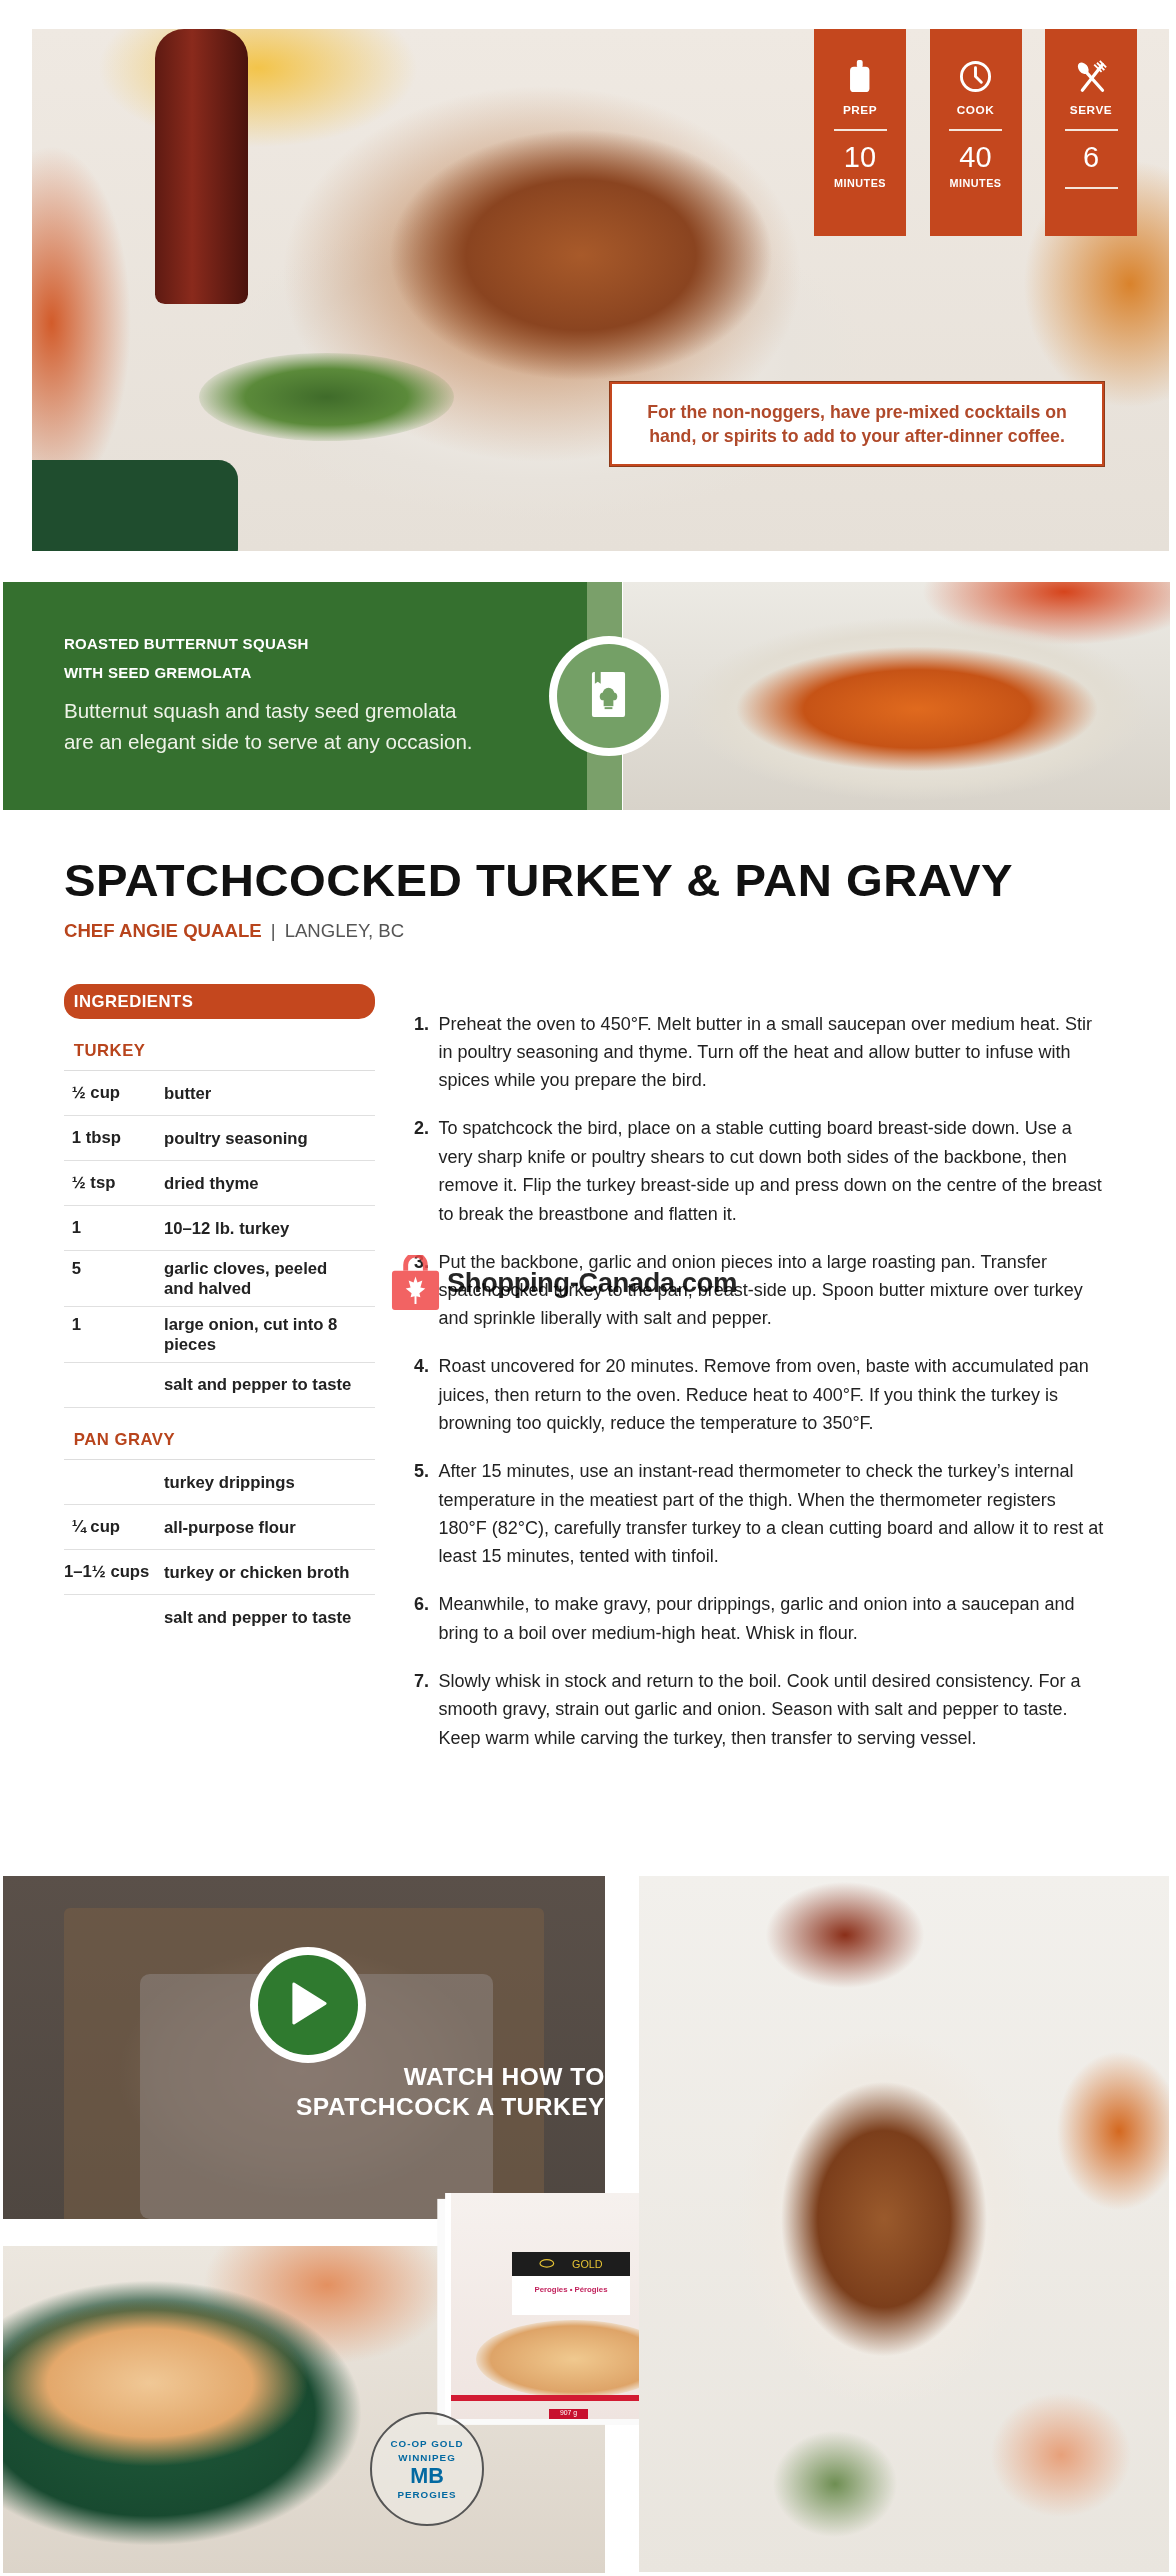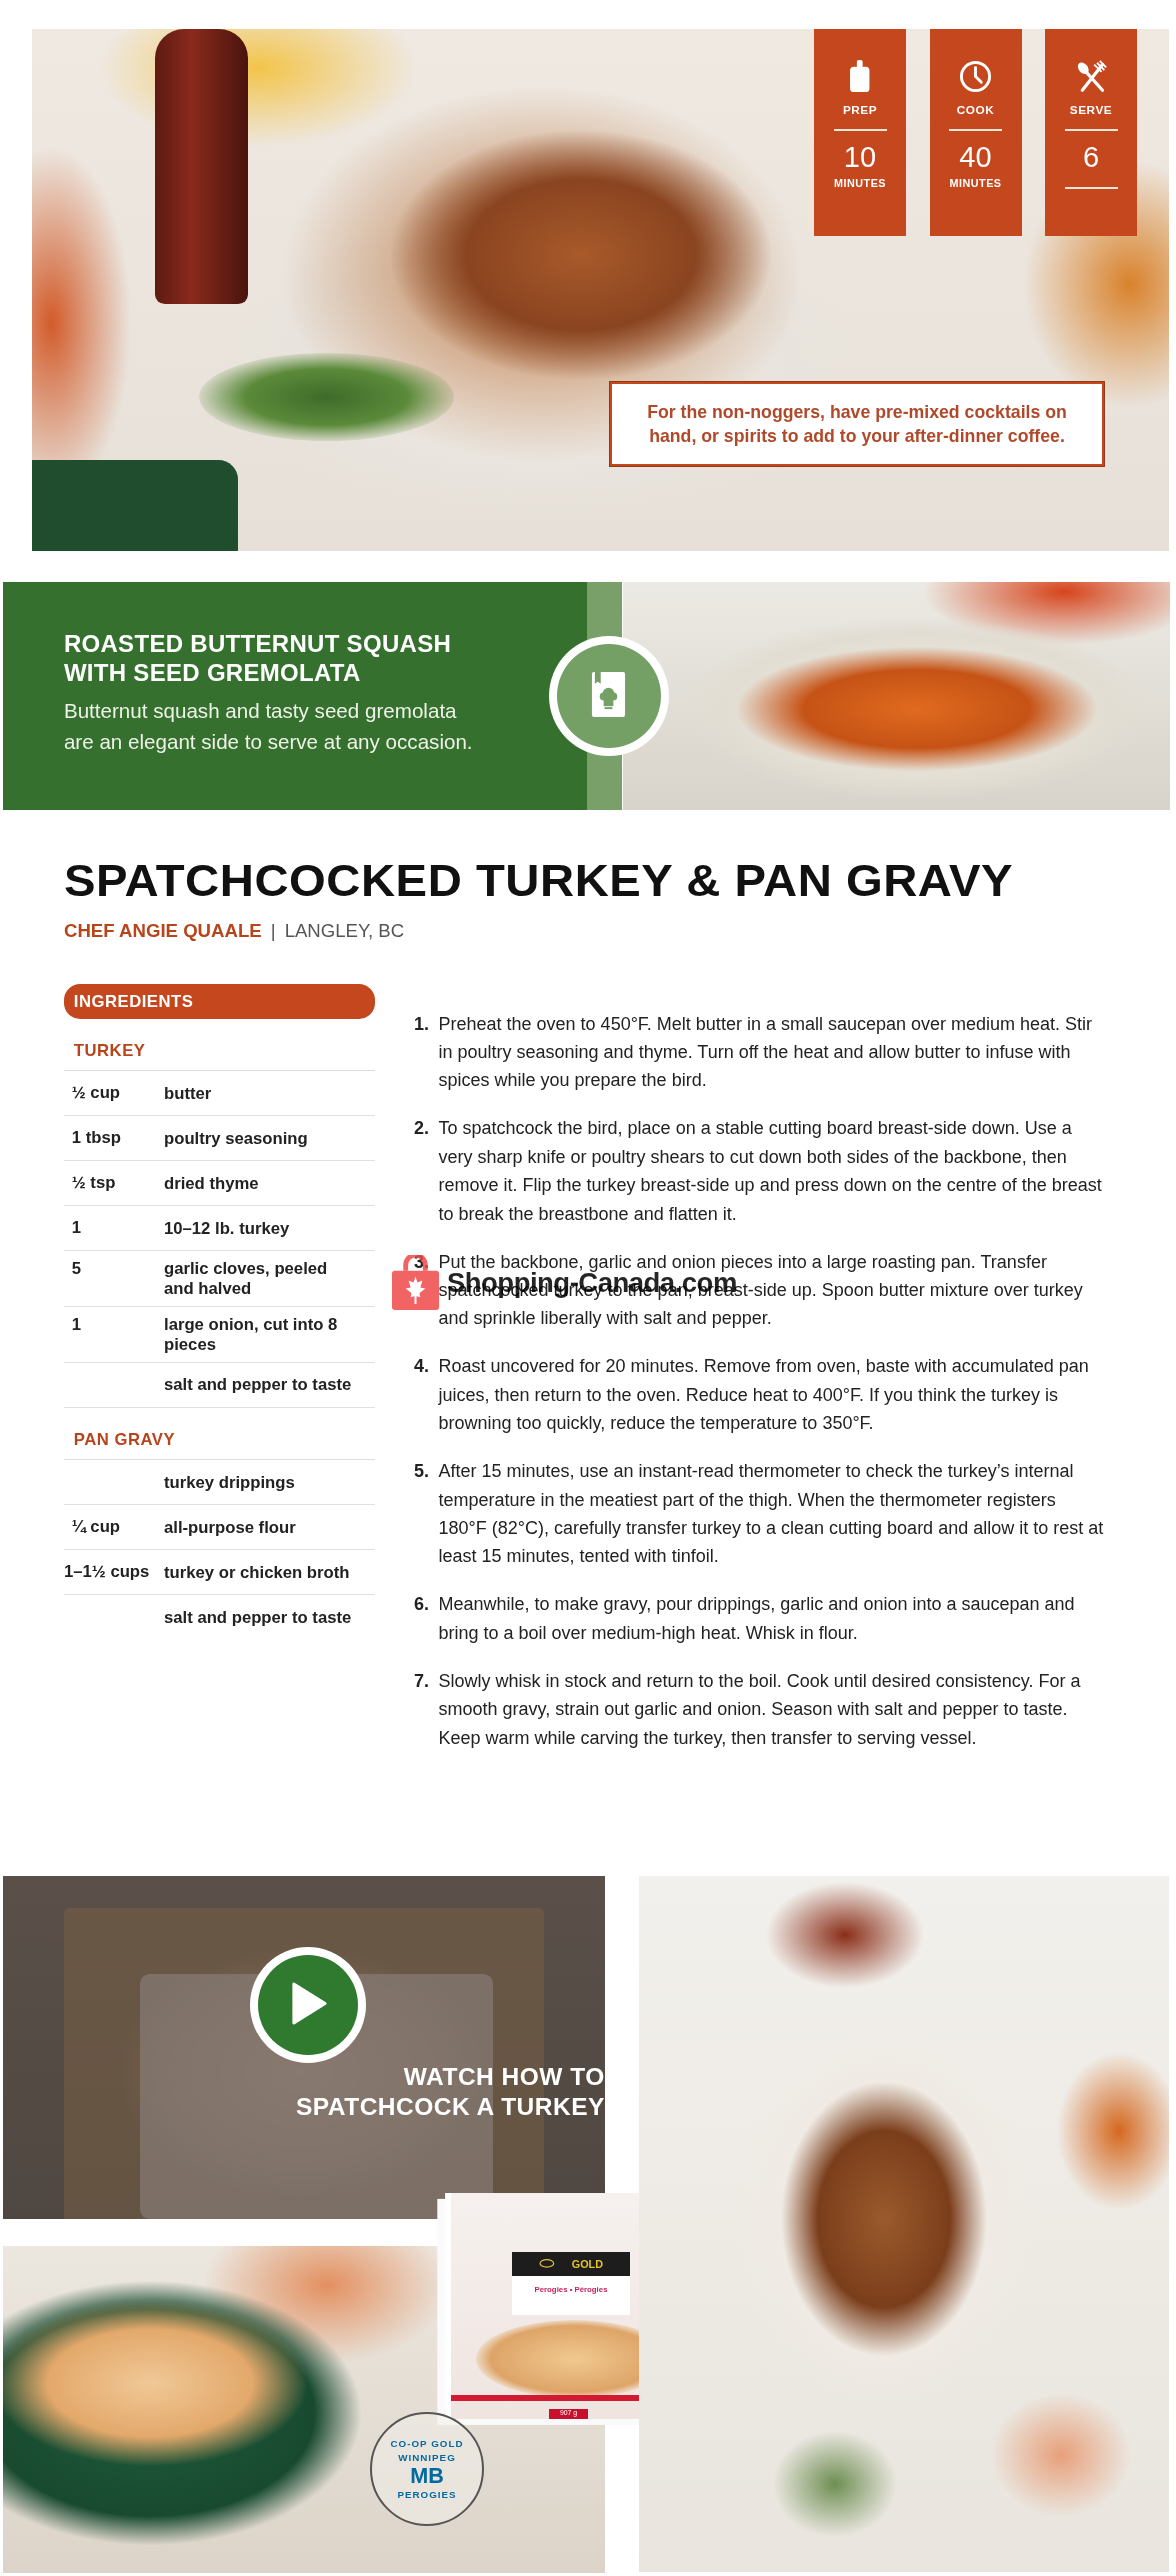--- a/index.html
+++ b/index.html
@@ -37,21 +37,21 @@
   .banner { position: absolute; left: 2.9px; top: 582px; width: 1167px; height: 228px; }
   .banner .green { position: absolute; left: 0; top: 0; width: 584px; height: 228px; background: #35702f; padding: 47px 0 0 61px; }
   .banner .stripe { position: absolute; left: 584px; top: 0; width: 35px; height: 228px; background: #7aa06a; }
   .banner .photo { position: absolute; left: 620px; top: 0; width: 547px; height: 228px;
     background:
       radial-gradient(ellipse 226px 78px at 294px 127px, #e06a1e 0%, #c65316 50%, rgba(198,83,22,0) 80%),
       radial-gradient(ellipse 275px 108px at 294px 127px, #f2efe8 0%, #e2ddd2 70%, rgba(226,221,210,0) 85%),
       radial-gradient(ellipse 157px 59px at 441px 9.8px, #d6441c 0%, rgba(214,68,28,0) 90%),
       linear-gradient(180deg, #eceae4, #d8d3ca);
   }
-  .banner h2 { color: #fff; font-size: 24px; font-weight: 700; line-height: 29px; letter-spacing: 0.3px; }
+  .banner h2 { color: #fff; font-size: 15px; font-weight: 700; line-height: 29px; letter-spacing: 0.3px; }
   .banner p { color: #eef3e8; font-size: 20.6px; line-height: 31px; margin-top: 7.8px; }
   .recipe-badge { position: absolute; left: 546px; top: 54px; width: 120px; height: 120px; border-radius: 50%; background: #fff; display: flex; align-items: center; justify-content: center; }
   .recipe-badge .inner { width: 104px; height: 104px; border-radius: 50%; background: #74a066; display: flex; align-items: center; justify-content: center; }
 
   
   .recipe-title { position: absolute; left: 64px; top: 855px; font-size: 45px; font-weight: 700; letter-spacing: 0.5px; color: #111; white-space: nowrap; transform: scaleX(1.05); transform-origin: left; }
   .byline { position: absolute; left: 64px; top: 920px; font-size: 18.6px; white-space: nowrap; }
   .byline .chef { color: #b8441c; font-weight: 700; }
   .byline .sep { color: #555; margin: 0 3.9px; }
   .byline .loc { color: #555; }
@@ -95,21 +95,21 @@
       linear-gradient(180deg, #ece7df, #dcd4c9); }
   .coop-stamp { position: absolute; left: 370px; top: 2412px; width: 114px; height: 114px; border-radius: 50%; border: 2.9px solid #555; display: flex; flex-direction: column; align-items: center; justify-content: center; color: #0369a1; background: rgba(240,238,234,0.55); }
   .coop-stamp .ring-top { font-size: 9.8px; font-weight: 700; letter-spacing: 1px; }
   .coop-stamp .city { font-size: 9.8px; font-weight: 700; letter-spacing: 1px; margin-top: 3.9px; }
   .coop-stamp .prov { font-size: 21.6px; font-weight: 700; }
   .coop-stamp .ring-bottom { font-size: 9.8px; font-weight: 700; letter-spacing: 1px; }
 
   .product-bag { position: absolute; left: 451px; top: 2193px; width: 235px; height: 226px; background: linear-gradient(180deg, #f6f1ee, #efe4e0); box-shadow: -5.9px 0 0 #ffffff, -13.7px 5.9px 0 #fafafa; overflow: hidden; }
   .product-bag .food { position: absolute; left: 24.5px; top: 127px; width: 196px; height: 78px; border-radius: 50%; background: radial-gradient(ellipse, #f0c98f 0%, #dea468 60%, #f4f0ea 75%); }
   .product-bag .label-box { position: absolute; left: 61px; top: 59px; width: 118px; height: 63px; background: #fff; }
-  .product-bag .brand-bar { height: 23.5px; background: #1d1d1d; color: #e5c234; font-weight: 700; font-size: 10.8px; display: flex; align-items: center; justify-content: center; gap: 17px; }
+  .product-bag .brand-bar { height: 23.5px; background: #1d1d1d; color: #e5c234; font-weight: 400; font-size: 10.8px; display: flex; align-items: center; justify-content: center; gap: 17px; }
   .product-bag .product-name { text-align: center; color: #c2225c; font-size: 7.8px; font-weight: 700; margin-top: 9.8px; }
   .product-bag .weight { position: absolute; left: 98px; bottom: 0; width: 39px; height: 9.8px; background: #c8102e; color: #fff; font-size: 6.9px; text-align: center; }
   .product-bag .stripe { position: absolute; left: 0; bottom: 17.7px; width: 235px; height: 5.9px; background: #d21a32; }
 
   .table-photo { position: absolute; left: 639px; top: 1876px; width: 530px; height: 696px; overflow: hidden;
     background:
       radial-gradient(ellipse 147px 196px at 245px 343px, #9a5a2c 0%, #7b3e1b 45%, rgba(123,62,27,0) 70%),
       radial-gradient(ellipse 186px 235px at 245px 343px, #f7f5f1 0%, #efeae3 60%, rgba(239,234,227,0) 80%),
       radial-gradient(ellipse 88px 59px at 206px 59px, #8a2e18 0%, rgba(138,46,24,0) 90%),
       radial-gradient(ellipse 69px 88px at 480px 255px, #d4681f 0%, rgba(212,104,31,0) 90%),

